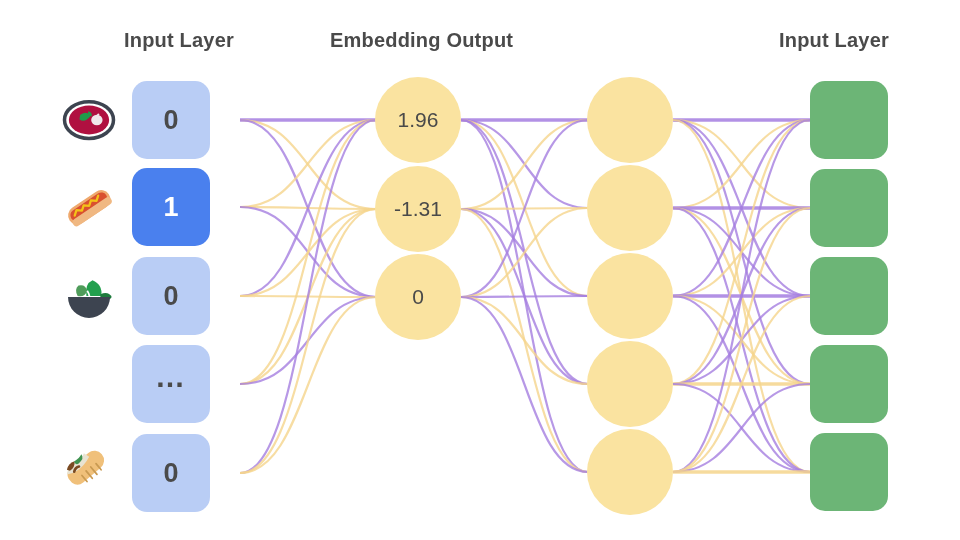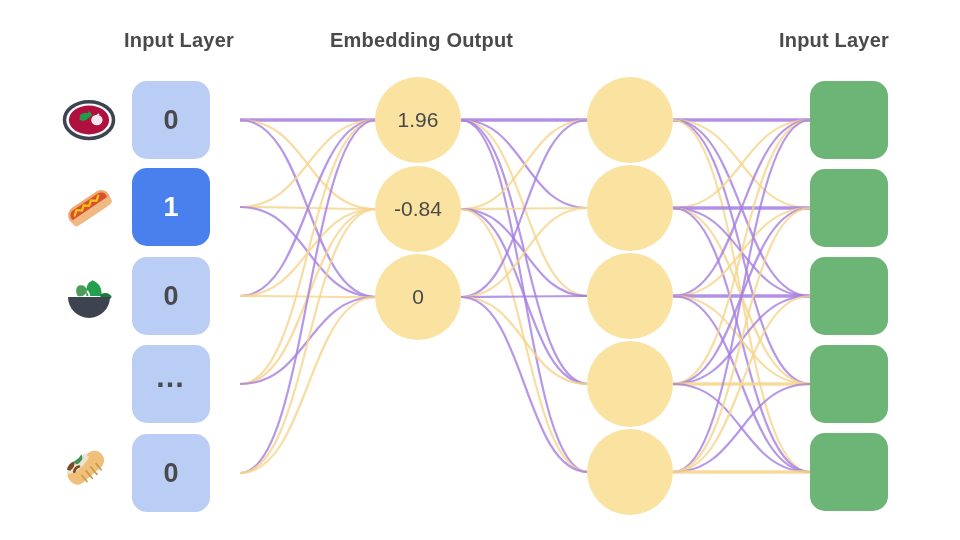--- a/index.html
+++ b/index.html
@@ -238,21 +238,21 @@
         </g>
       </g>
     </svg>
         </div>
         <div class="input-cell">0</div>
       </div>
     </div>
 
   <div id="embedding-layer">
       <div class="neuron" style="left: 375px; top: 77px;">1.96</div>
-      <div class="neuron" style="left: 375px; top: 166px;">-0.84</div>
+      <div class="neuron" style="left: 375px; top: 166px;">-1.31</div>
       <div class="neuron" style="left: 375px; top: 254px;">0</div>
     </div>
 
   <div id="hidden-layer">
       <div class="neuron" style="left: 587px; top: 77px;"></div>
       <div class="neuron" style="left: 587px; top: 165px;"></div>
       <div class="neuron" style="left: 587px; top: 253px;"></div>
       <div class="neuron" style="left: 587px; top: 341px;"></div>
       <div class="neuron" style="left: 587px; top: 429px;"></div>
     </div>

